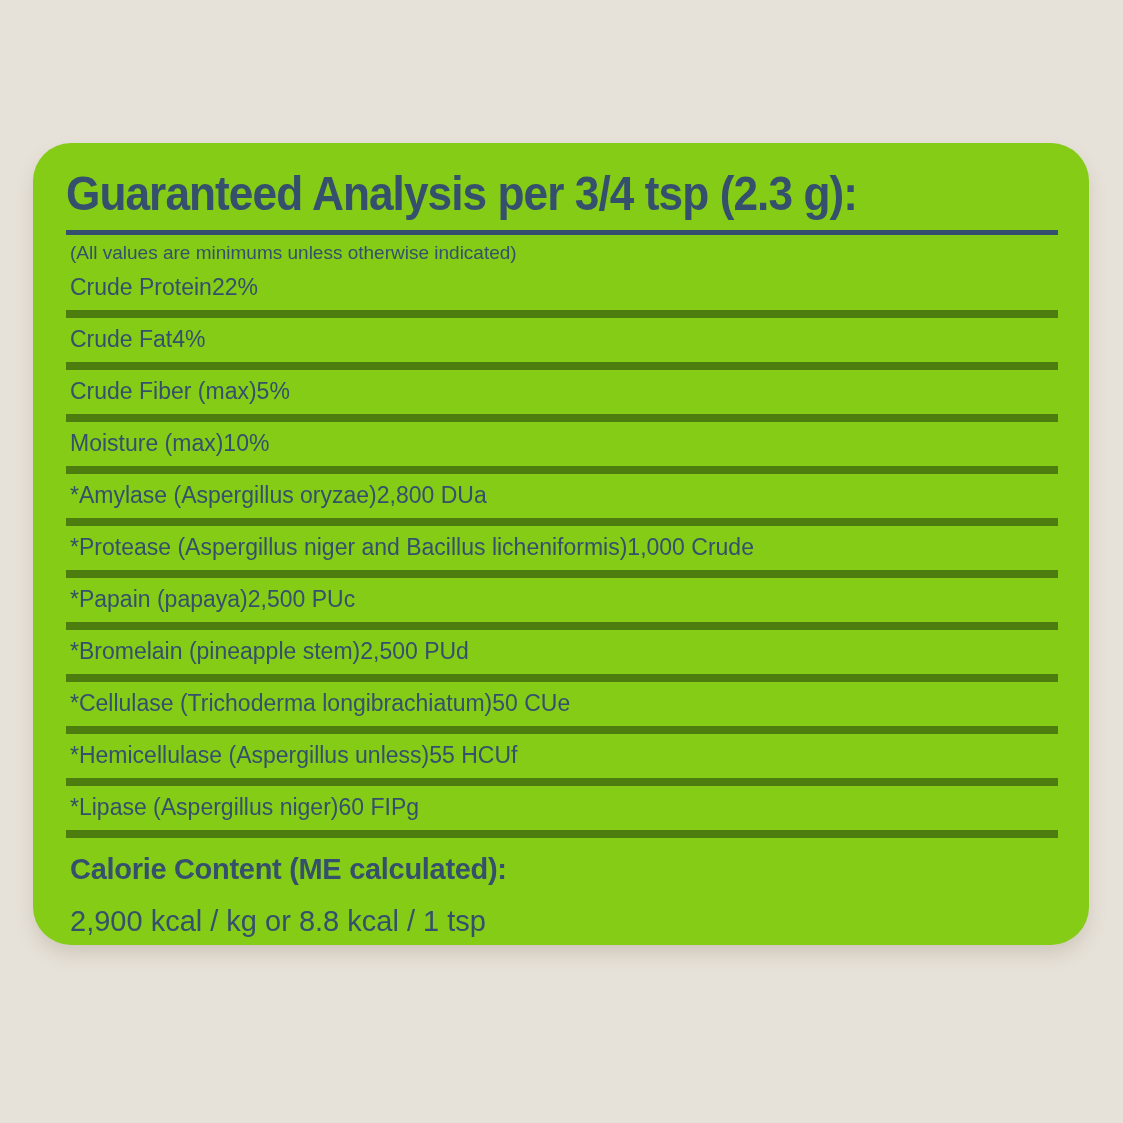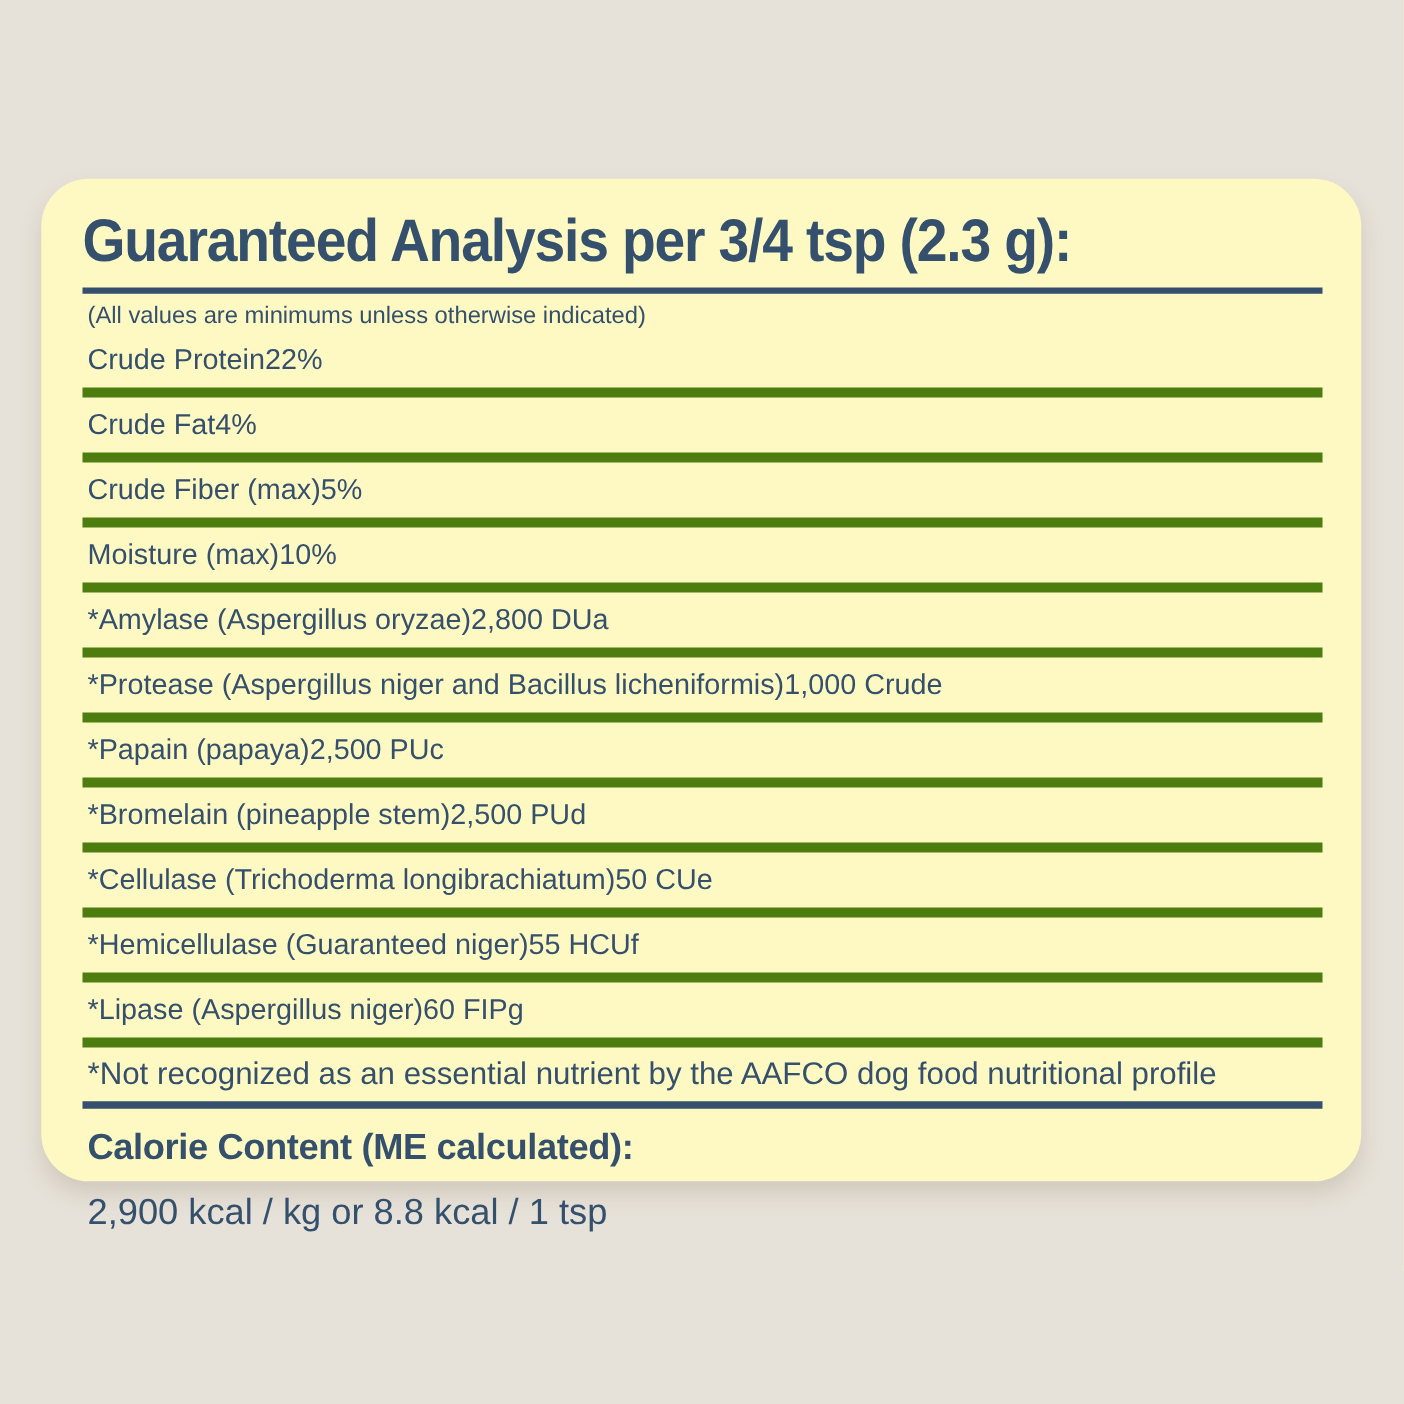--- a/index.html
+++ b/index.html
@@ -14,21 +14,21 @@
     color: #35506c;
     position: relative;
     overflow: hidden;
   }
   .card {
     position: absolute;
     left: 33px;
     top: 143px;
     width: 1056px;
     height: 802px;
-    background: #fef9c3;
+    background: #84cc16;
     border-radius: 38px;
     box-shadow: 0 10px 18px rgba(120, 105, 80, 0.20);
     box-sizing: border-box;
     padding: 24px 31px 0 33px;
   }
   .title {
     font-size: 48px;
     font-weight: bold;
     letter-spacing: -1px;
     line-height: 1.12;
@@ -126,27 +126,26 @@
     </div>
     <div class="row">
       <span class="row-label">*Bromelain (pineapple stem)</span>
       <span class="row-value">2,500 PUd</span>
     </div>
     <div class="row">
       <span class="row-label">*Cellulase (Trichoderma longibrachiatum)</span>
       <span class="row-value">50 CUe</span>
     </div>
     <div class="row">
-      <span class="row-label">*Hemicellulase (Guaranteed niger)</span>
+      <span class="row-label">*Hemicellulase (Aspergillus unless)</span>
       <span class="row-value">55 HCUf</span>
     </div>
     <div class="row">
       <span class="row-label">*Lipase (Aspergillus niger)</span>
       <span class="row-value">60 FIPg</span>
     </div>
 
-    <div class="footnote">*Not recognized as an essential nutrient by the AAFCO dog food nutritional profile</div>
   </div>
 
   <div class="cal-heading">Calorie Content (ME calculated):</div>
   <div class="cal-value">2,900 kcal / kg or 8.8 kcal / 1 tsp</div>
 
 </div>
 
 </body></html>

